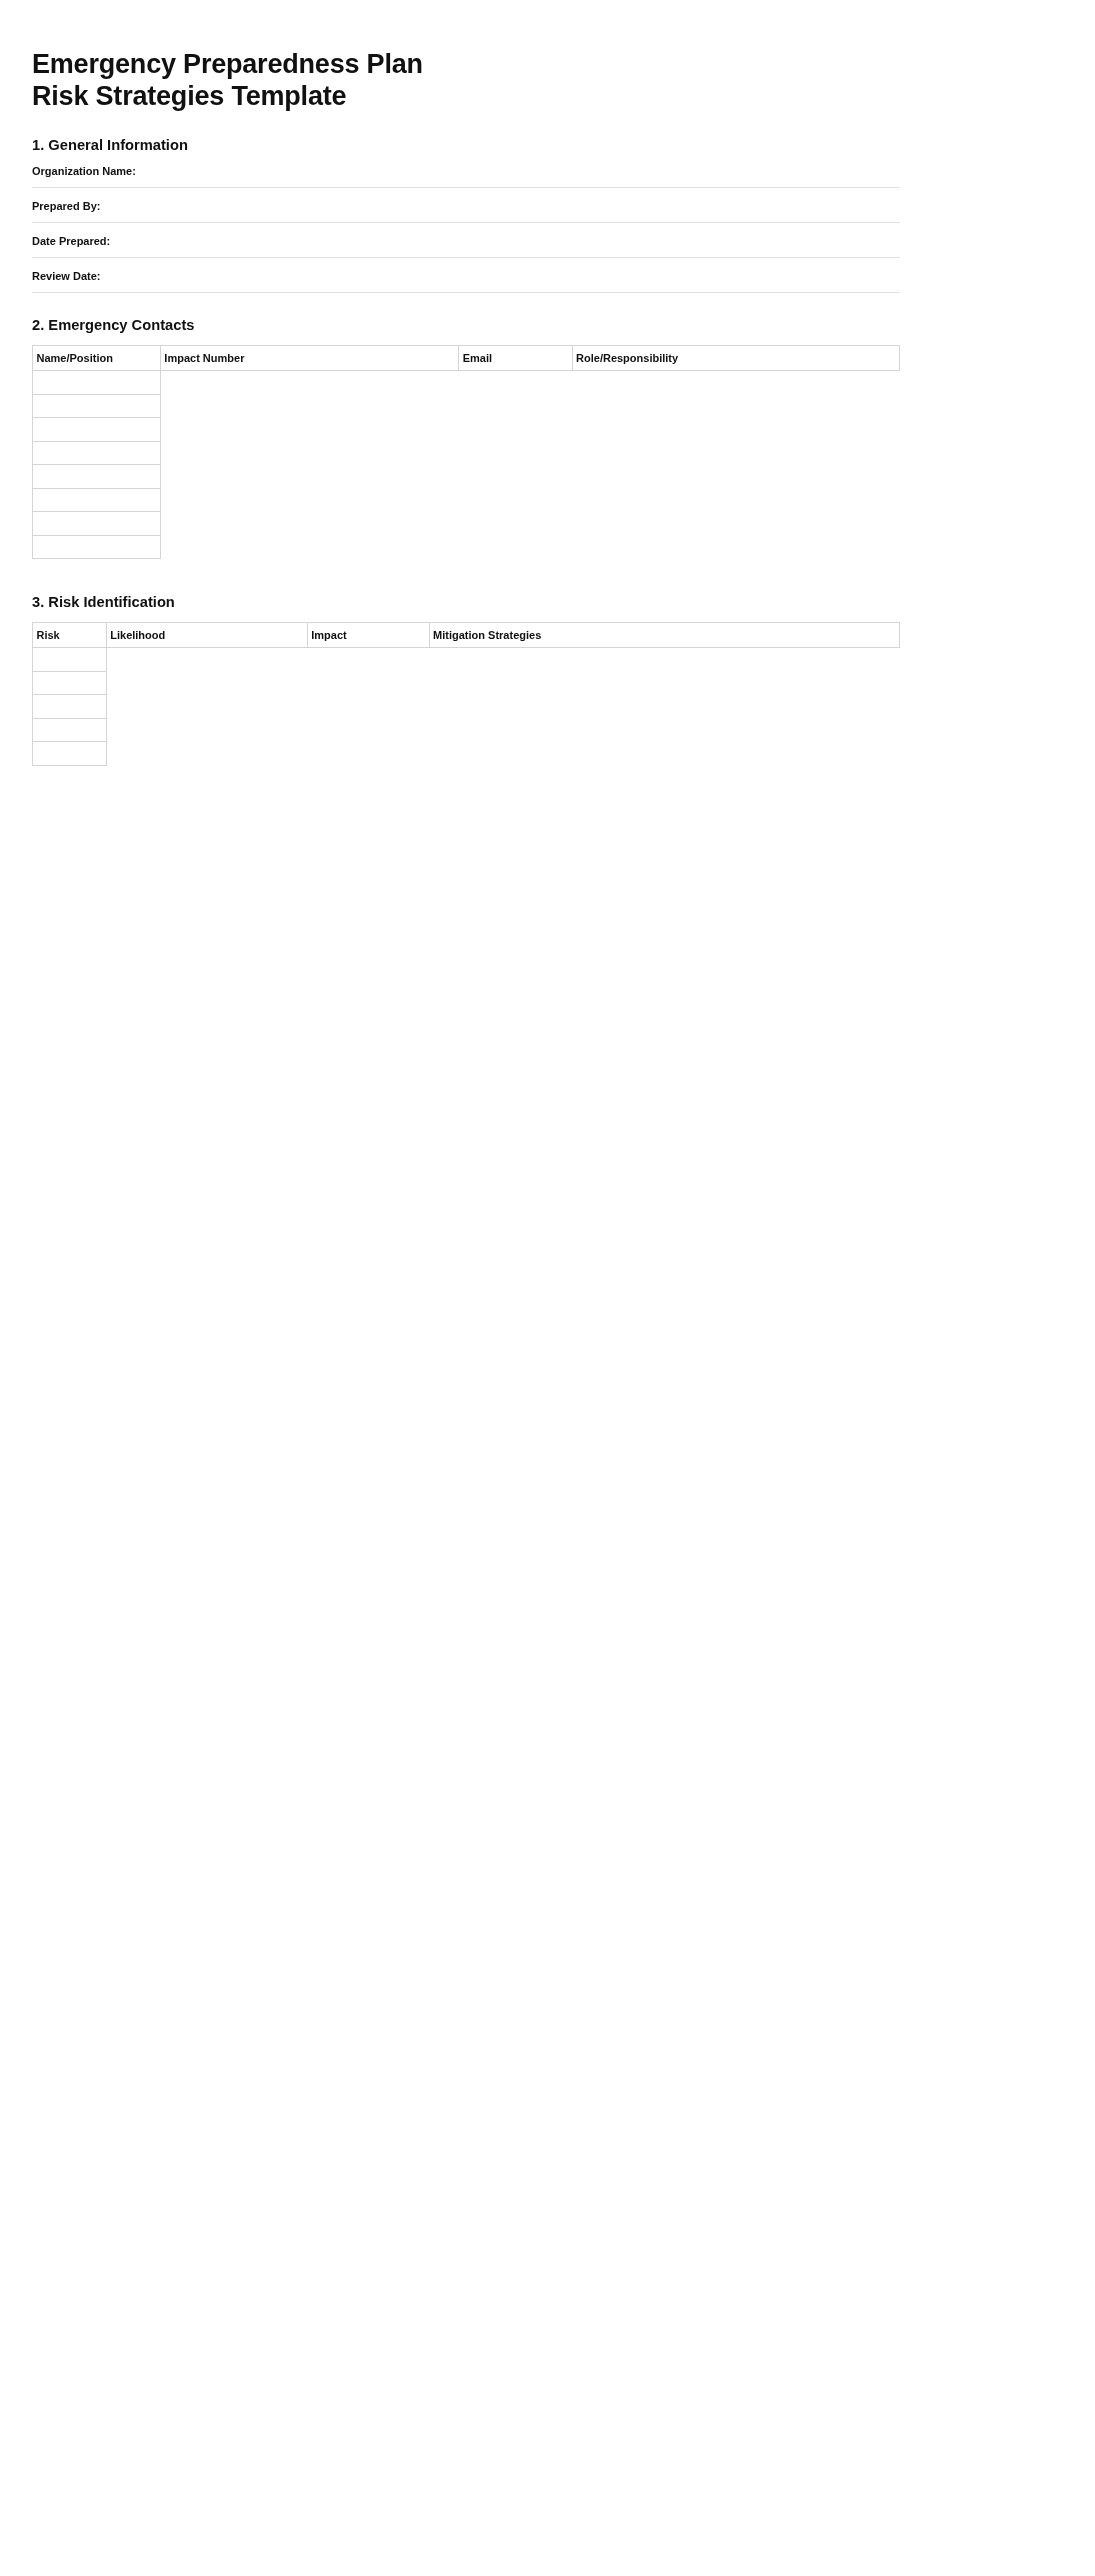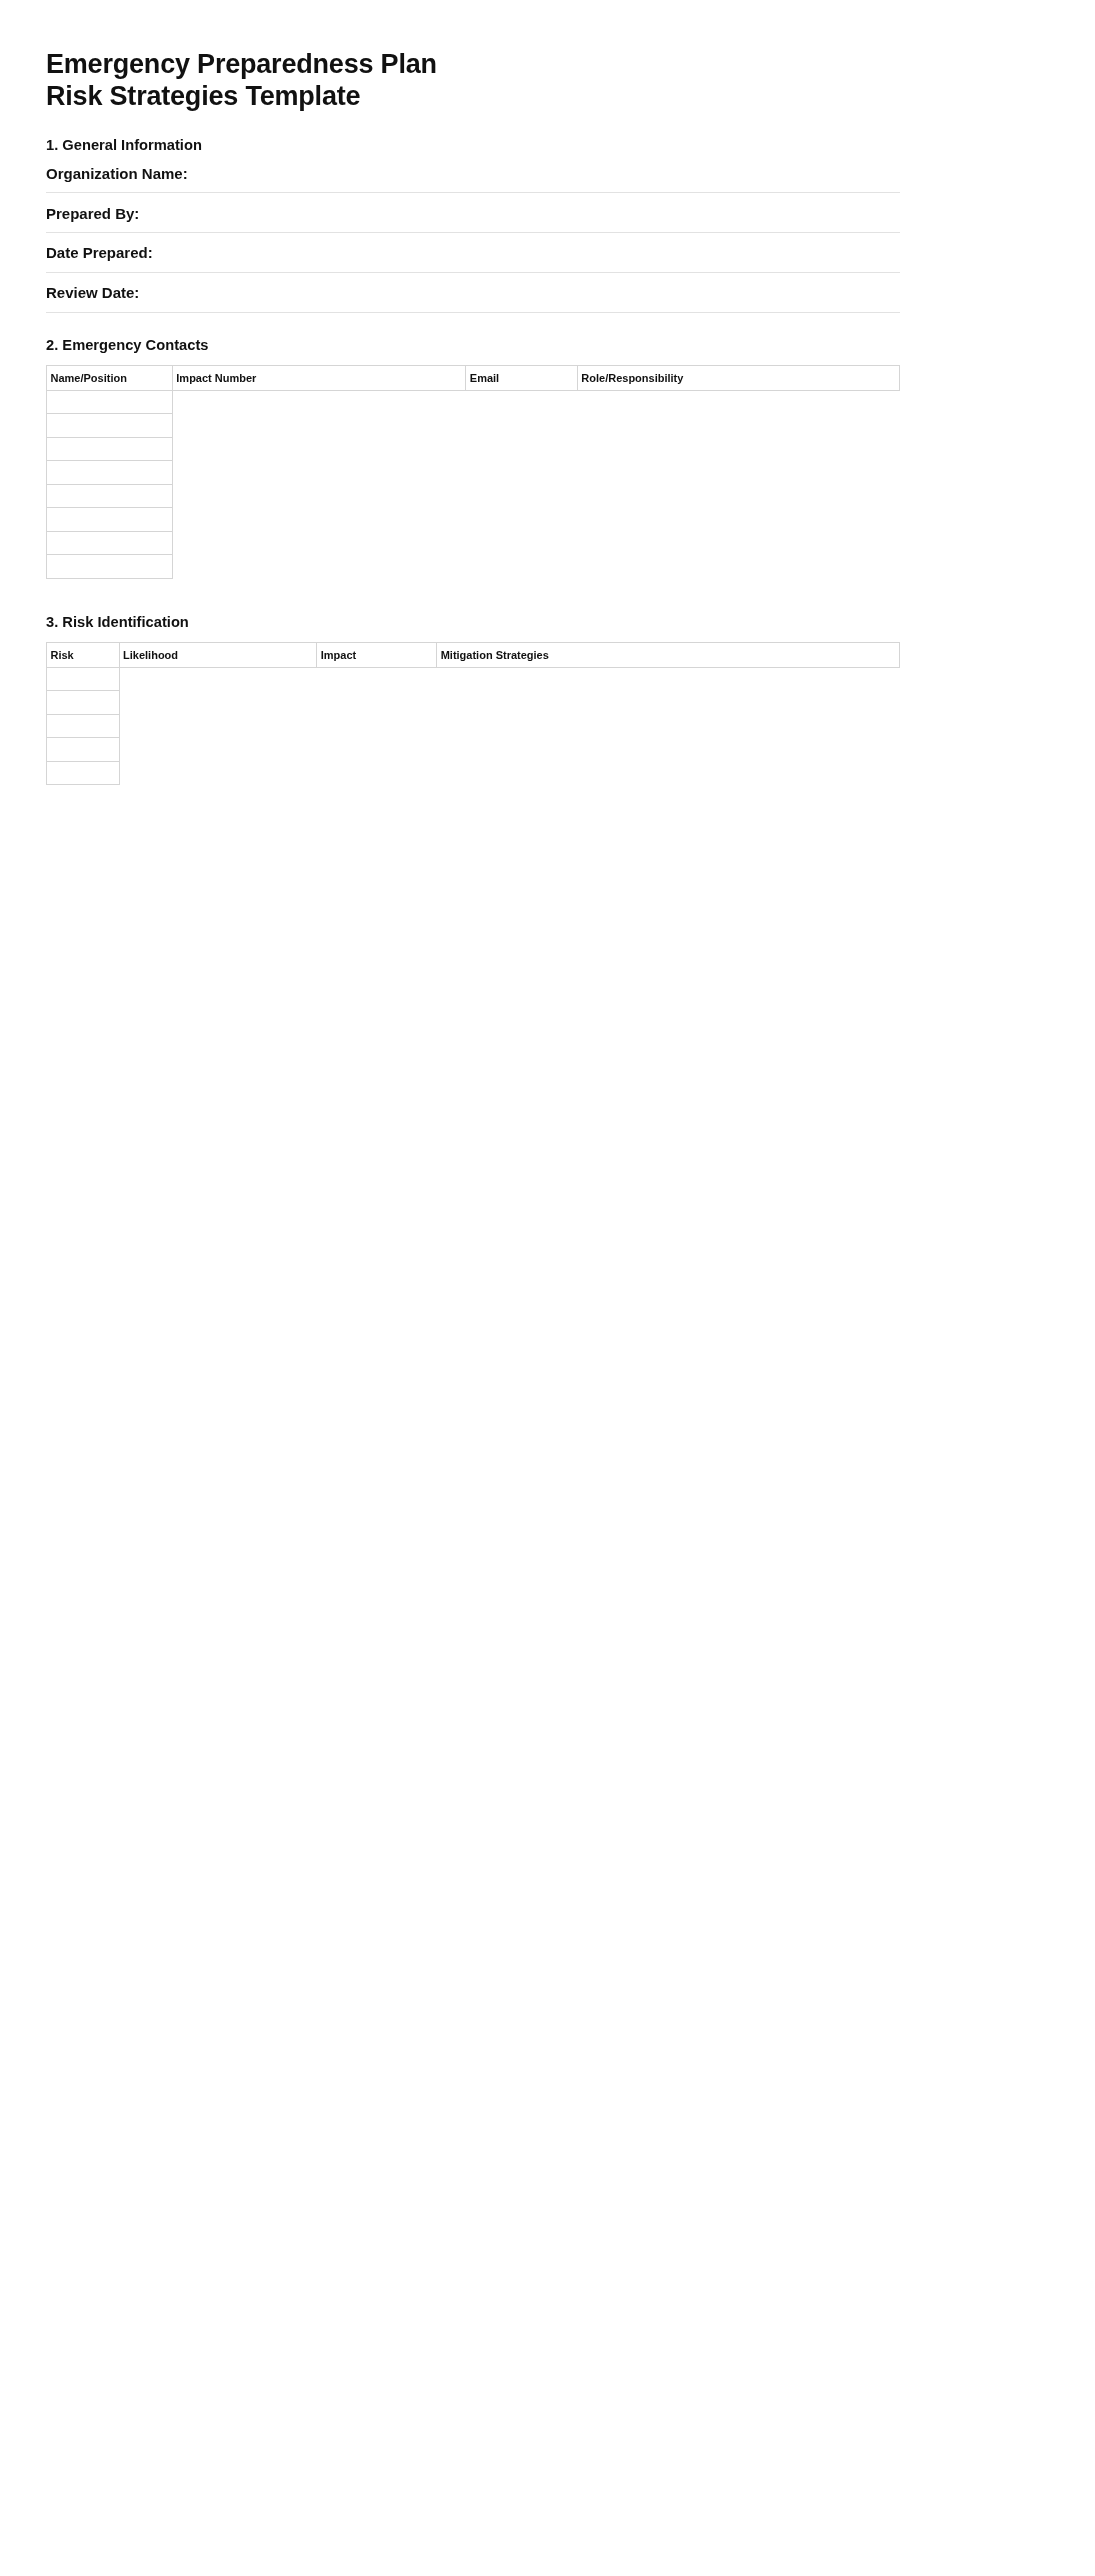--- a/index.html
+++ b/index.html
@@ -11,21 +11,21 @@
     width: 1095px;
     min-height: 2576px;
     font-family: "Liberation Sans", sans-serif;
     color: #111111;
     -webkit-font-smoothing: antialiased;
   }
   .page {
     width: 966px;
     min-height: 2576px;
     box-sizing: border-box;
-    padding: 49px 66px 35px 46px;
+    padding: 49px 66px 35px 32px;
     background: #ffffff;
     border-radius: 11px;
   }
   .doc-title {
     font-size: 27px;
     font-weight: bold;
     line-height: 1.18;
     letter-spacing: -0.2px;
     margin: 0 0 0 0;
     color: #111111;
@@ -42,21 +42,21 @@
     margin: 0 0 12px 0;
     color: #111111;
   }
   
   .field-row {
     padding: 0 0 9.5px 0;
     border-bottom: 0.9px solid #e2e2e2;
     margin-bottom: 11.3px;
   }
   .field-label {
-    font-size: 15px;
+    font-size: 11px;
     font-weight: bold;
     color: #111111;
     display: block;
     line-height: 1.2;
   }
   .field-row:last-child {
     margin-bottom: 8px;
   }
   
   table.grid {

